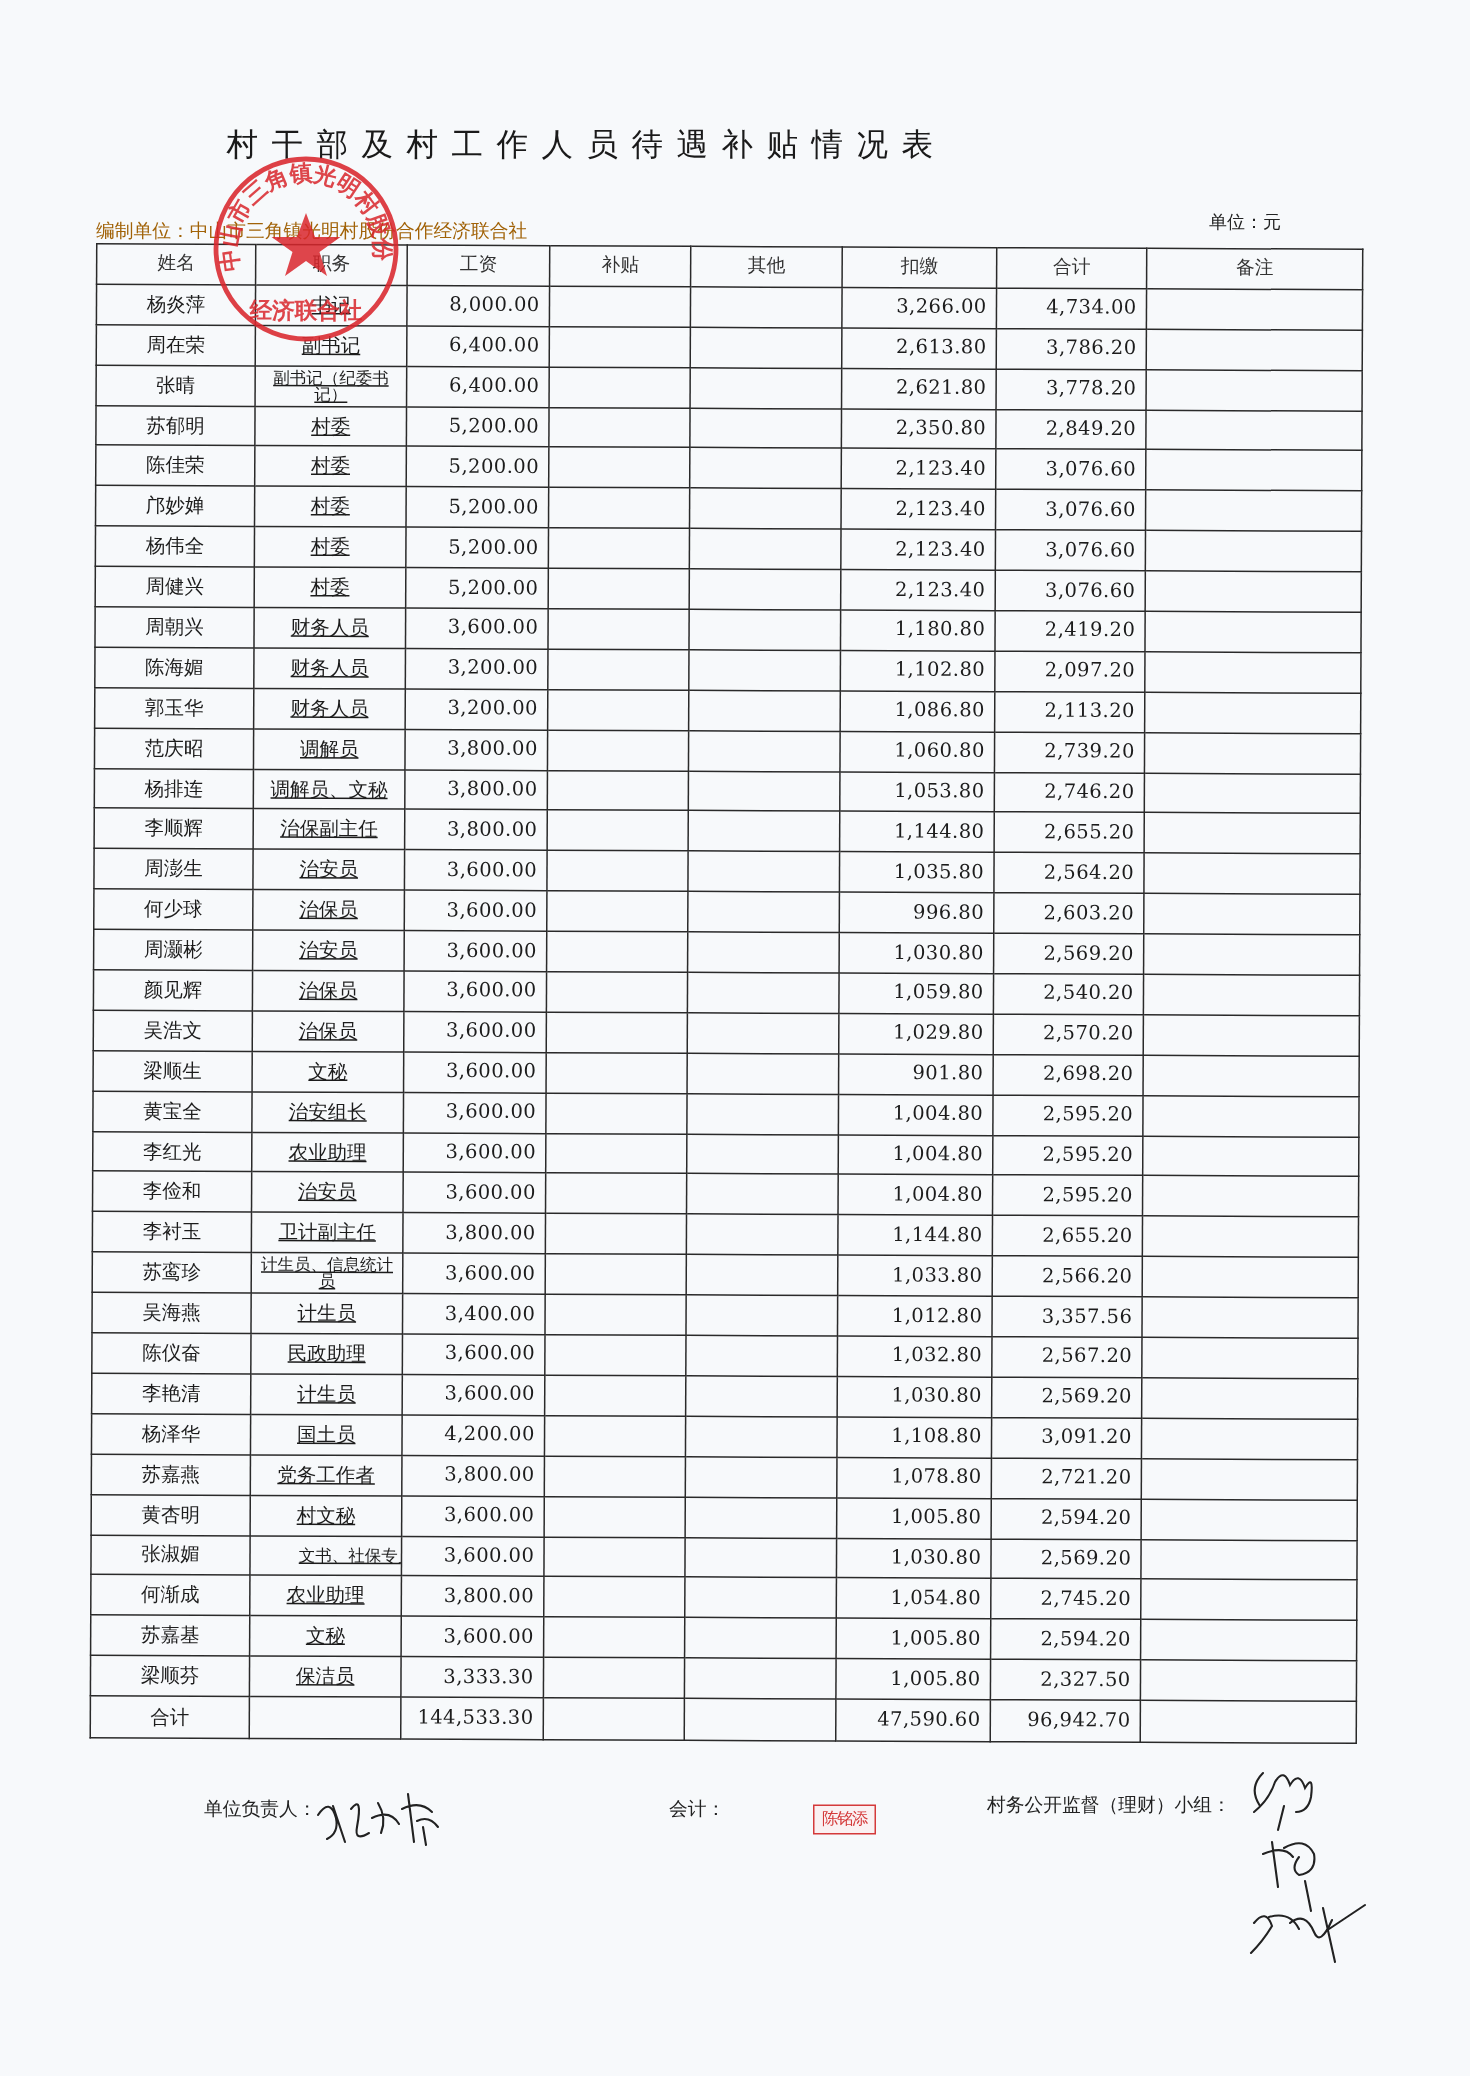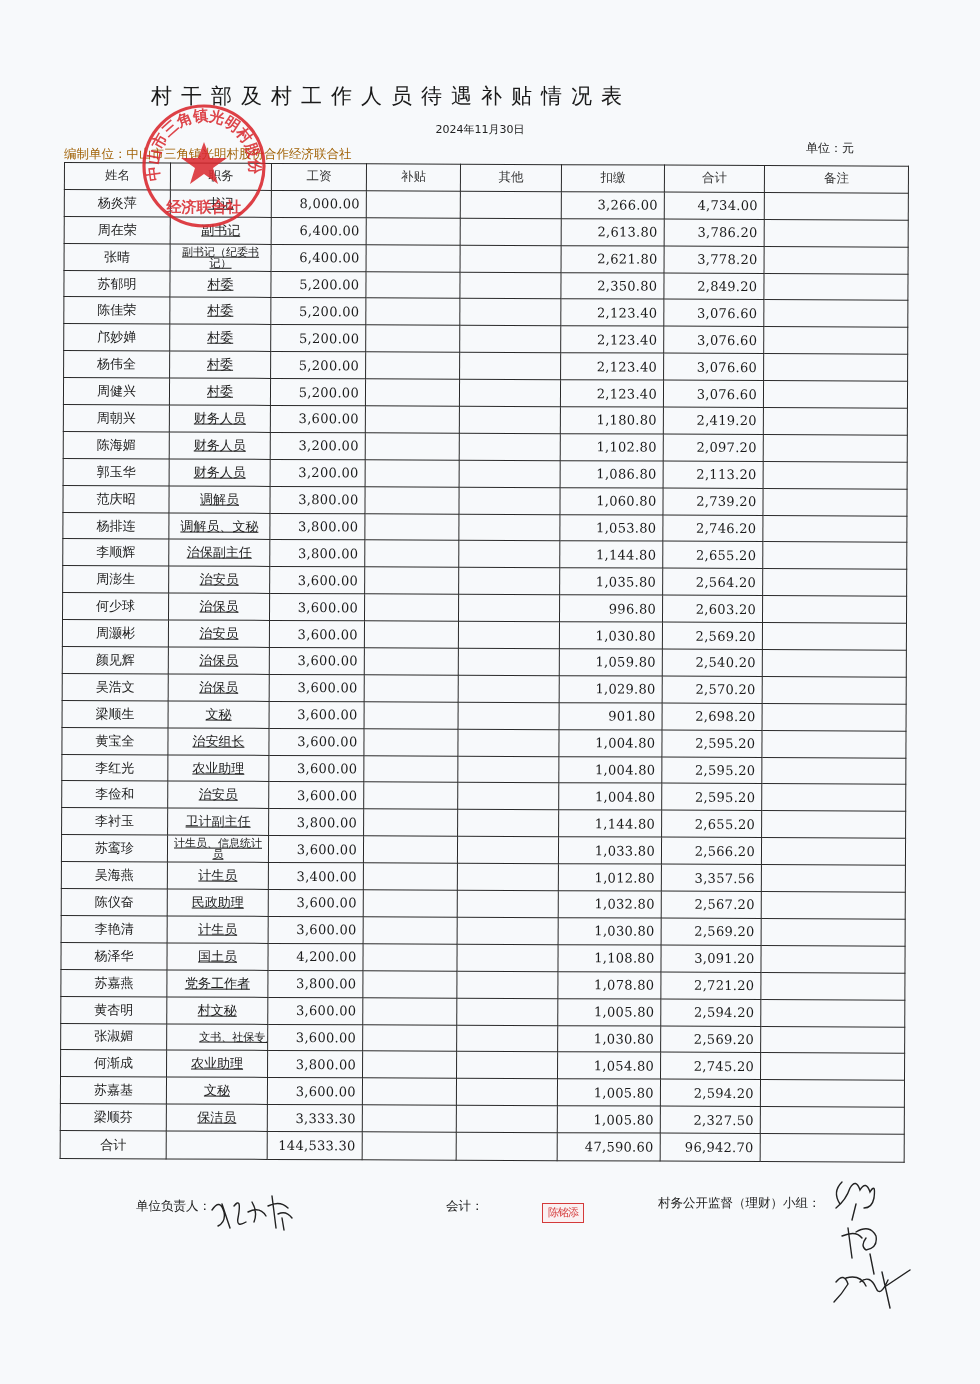--- a/index.html
+++ b/index.html
@@ -46,21 +46,20 @@
       color: #d43a3a; font-size: 11px; text-align: center; line-height: 18px; font-family: "DejaVu Sans", sans-serif;
       letter-spacing: -1px; background: rgba(255,230,230,0.4); margin-left: 44px;
     }
   </style>
 </head>
 <body>
 
 <div class="page">
 
   <div class="title">村干部及村工作人员待遇补贴情况表</div>
-  <div class="date">2024年11月30日</div>
   <div class="org">编制单位：中山市三角镇光明村股份合作经济联合社</div>
   <div class="unit">单位：元</div>
 
   <table class="sheet">
     <colgroup>
       <col style="width:106px">
         <col style="width:101px">
         <col style="width:95px">
         <col style="width:94px">
       <col style="width:101px">

